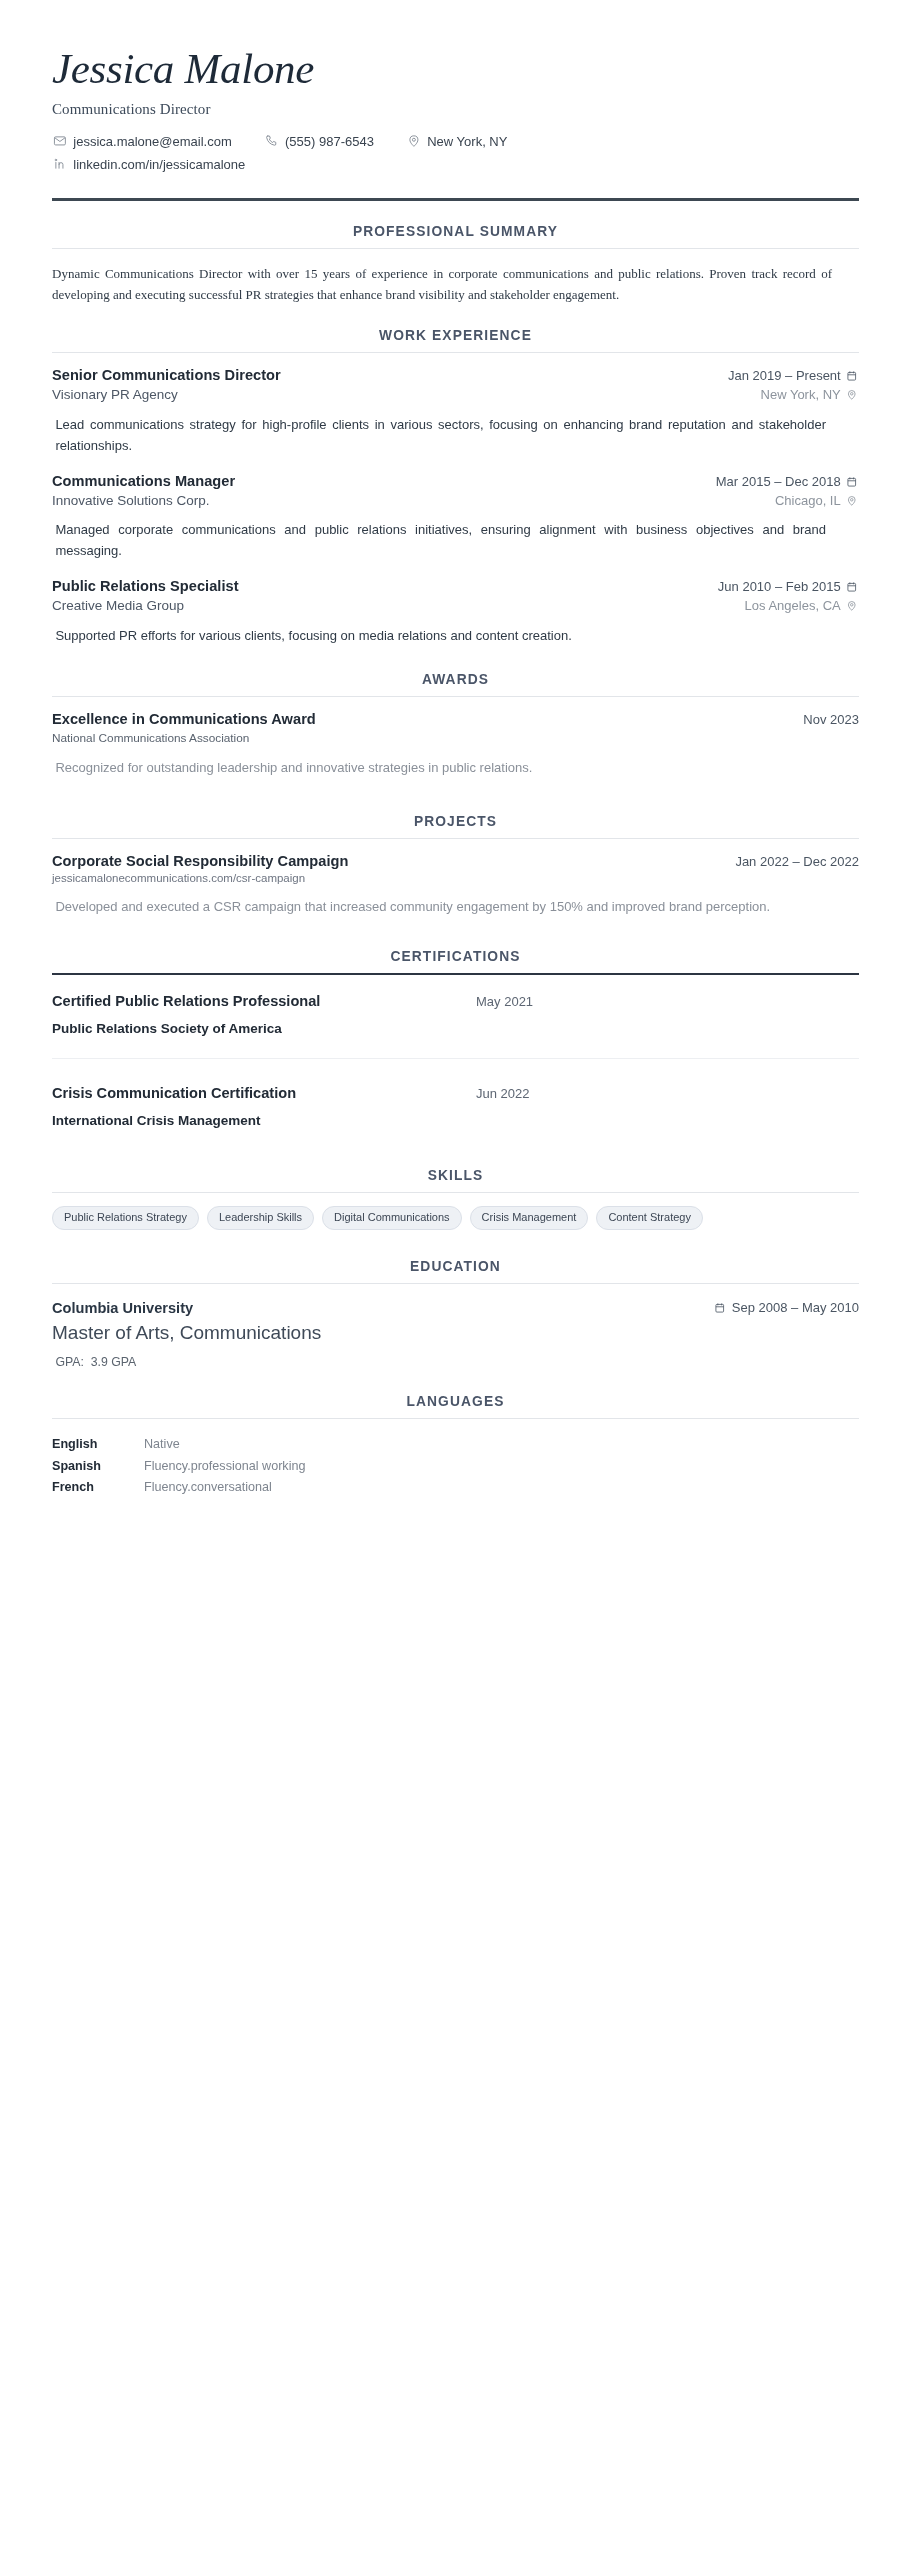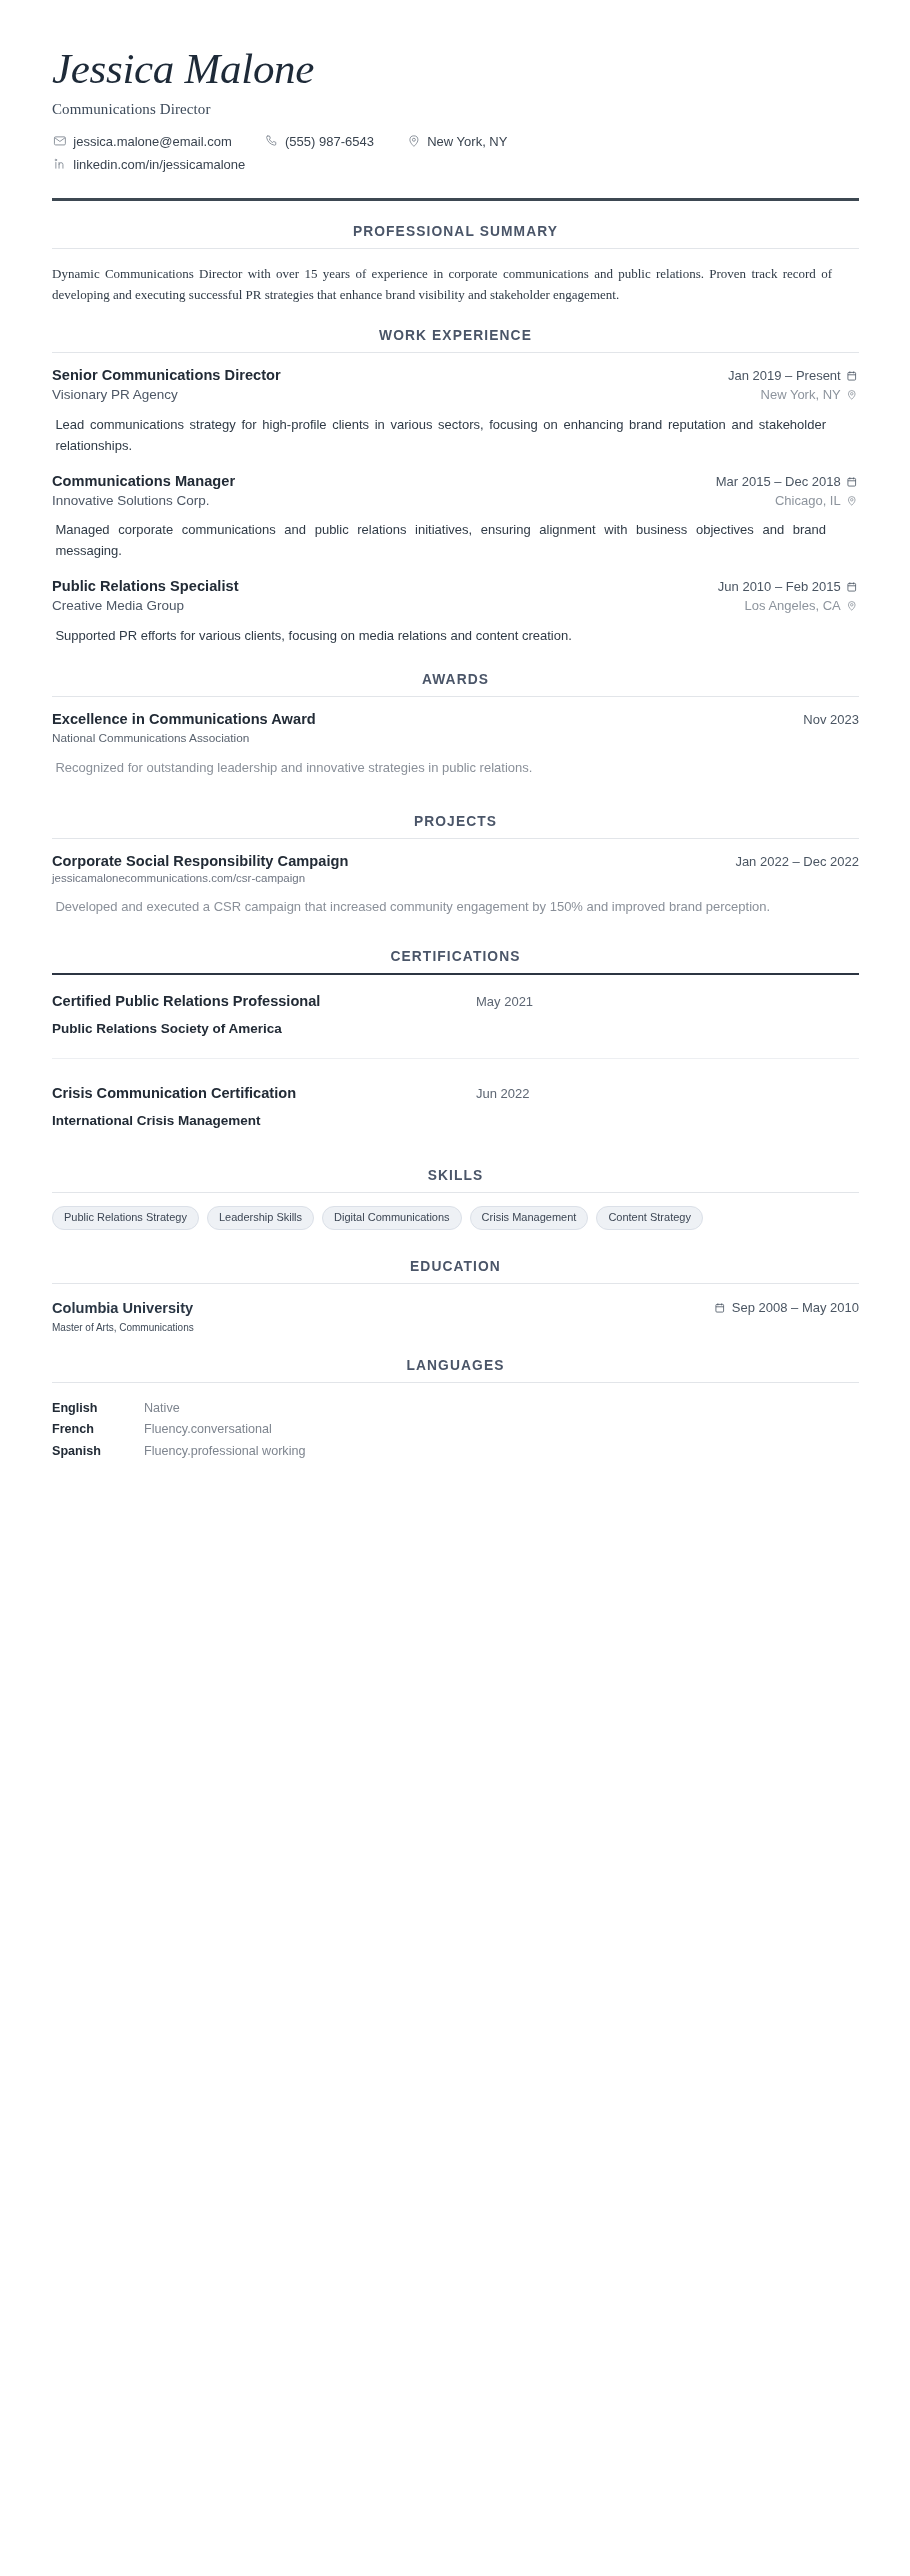--- a/index.html
+++ b/index.html
@@ -228,21 +228,21 @@
     white-space: nowrap;
   }
 
   
   .edu-school {
     font-size: 14.6px;
     font-weight: 700;
     color: #2a3644;
   }
   .edu-degree {
-    font-size: 10px;
+    font-size: 19px;
     color: #3f4a58;
     margin-top: 5.2px;
   }
   .edu-extra {
     font-size: 12.3px;
     color: #5b646f;
     margin-top: 11.5px;
     padding-left: 3.4px;
   }
   .edu-extra .lbl { margin-right: 3.4px; }
@@ -505,39 +505,43 @@
             <span class="ic">
               <svg width="11.5" height="11.5" viewBox="0 0 24 24" fill="none" stroke="currentColor" stroke-width="1.7">
                 <rect x="4" y="5" width="16" height="16" rx="2"></rect>
                   <path d="M4 10h16M8 3v4M16 3v4"></path>
               </svg>
             </span>
             <span>Sep 2008 – May 2010</span>
           </div>
         </div>
         <div class="edu-degree">Master of Arts, Communications</div>
+        <div class="edu-extra">
+          <span class="lbl">GPA:</span>
+          <span>3.9 GPA</span>
+        </div>
       </div>
     </div>
   </div>
 
   <div class="section" style="margin-top:25px">
     <div class="section-title">LANGUAGES</div>
     <div class="rule"></div>
     <div class="section-body" style="padding-top:17px">
       <div class="lang-list">
         <div class="lang-row">
           <div class="lang-name">English</div>
           <div class="lang-level">Native</div>
         </div>
         <div class="lang-row">
+          <div class="lang-name">Spanish</div>
+          <div class="lang-level">Fluency.professional working</div>
+        </div>
+        <div class="lang-row">
           <div class="lang-name">French</div>
           <div class="lang-level">Fluency.conversational</div>
         </div>
-        <div class="lang-row">
-          <div class="lang-name">Spanish</div>
-          <div class="lang-level">Fluency.professional working</div>
-        </div>
       </div>
     </div>
   </div>
 
 </div>
 
 
 </body></html>

